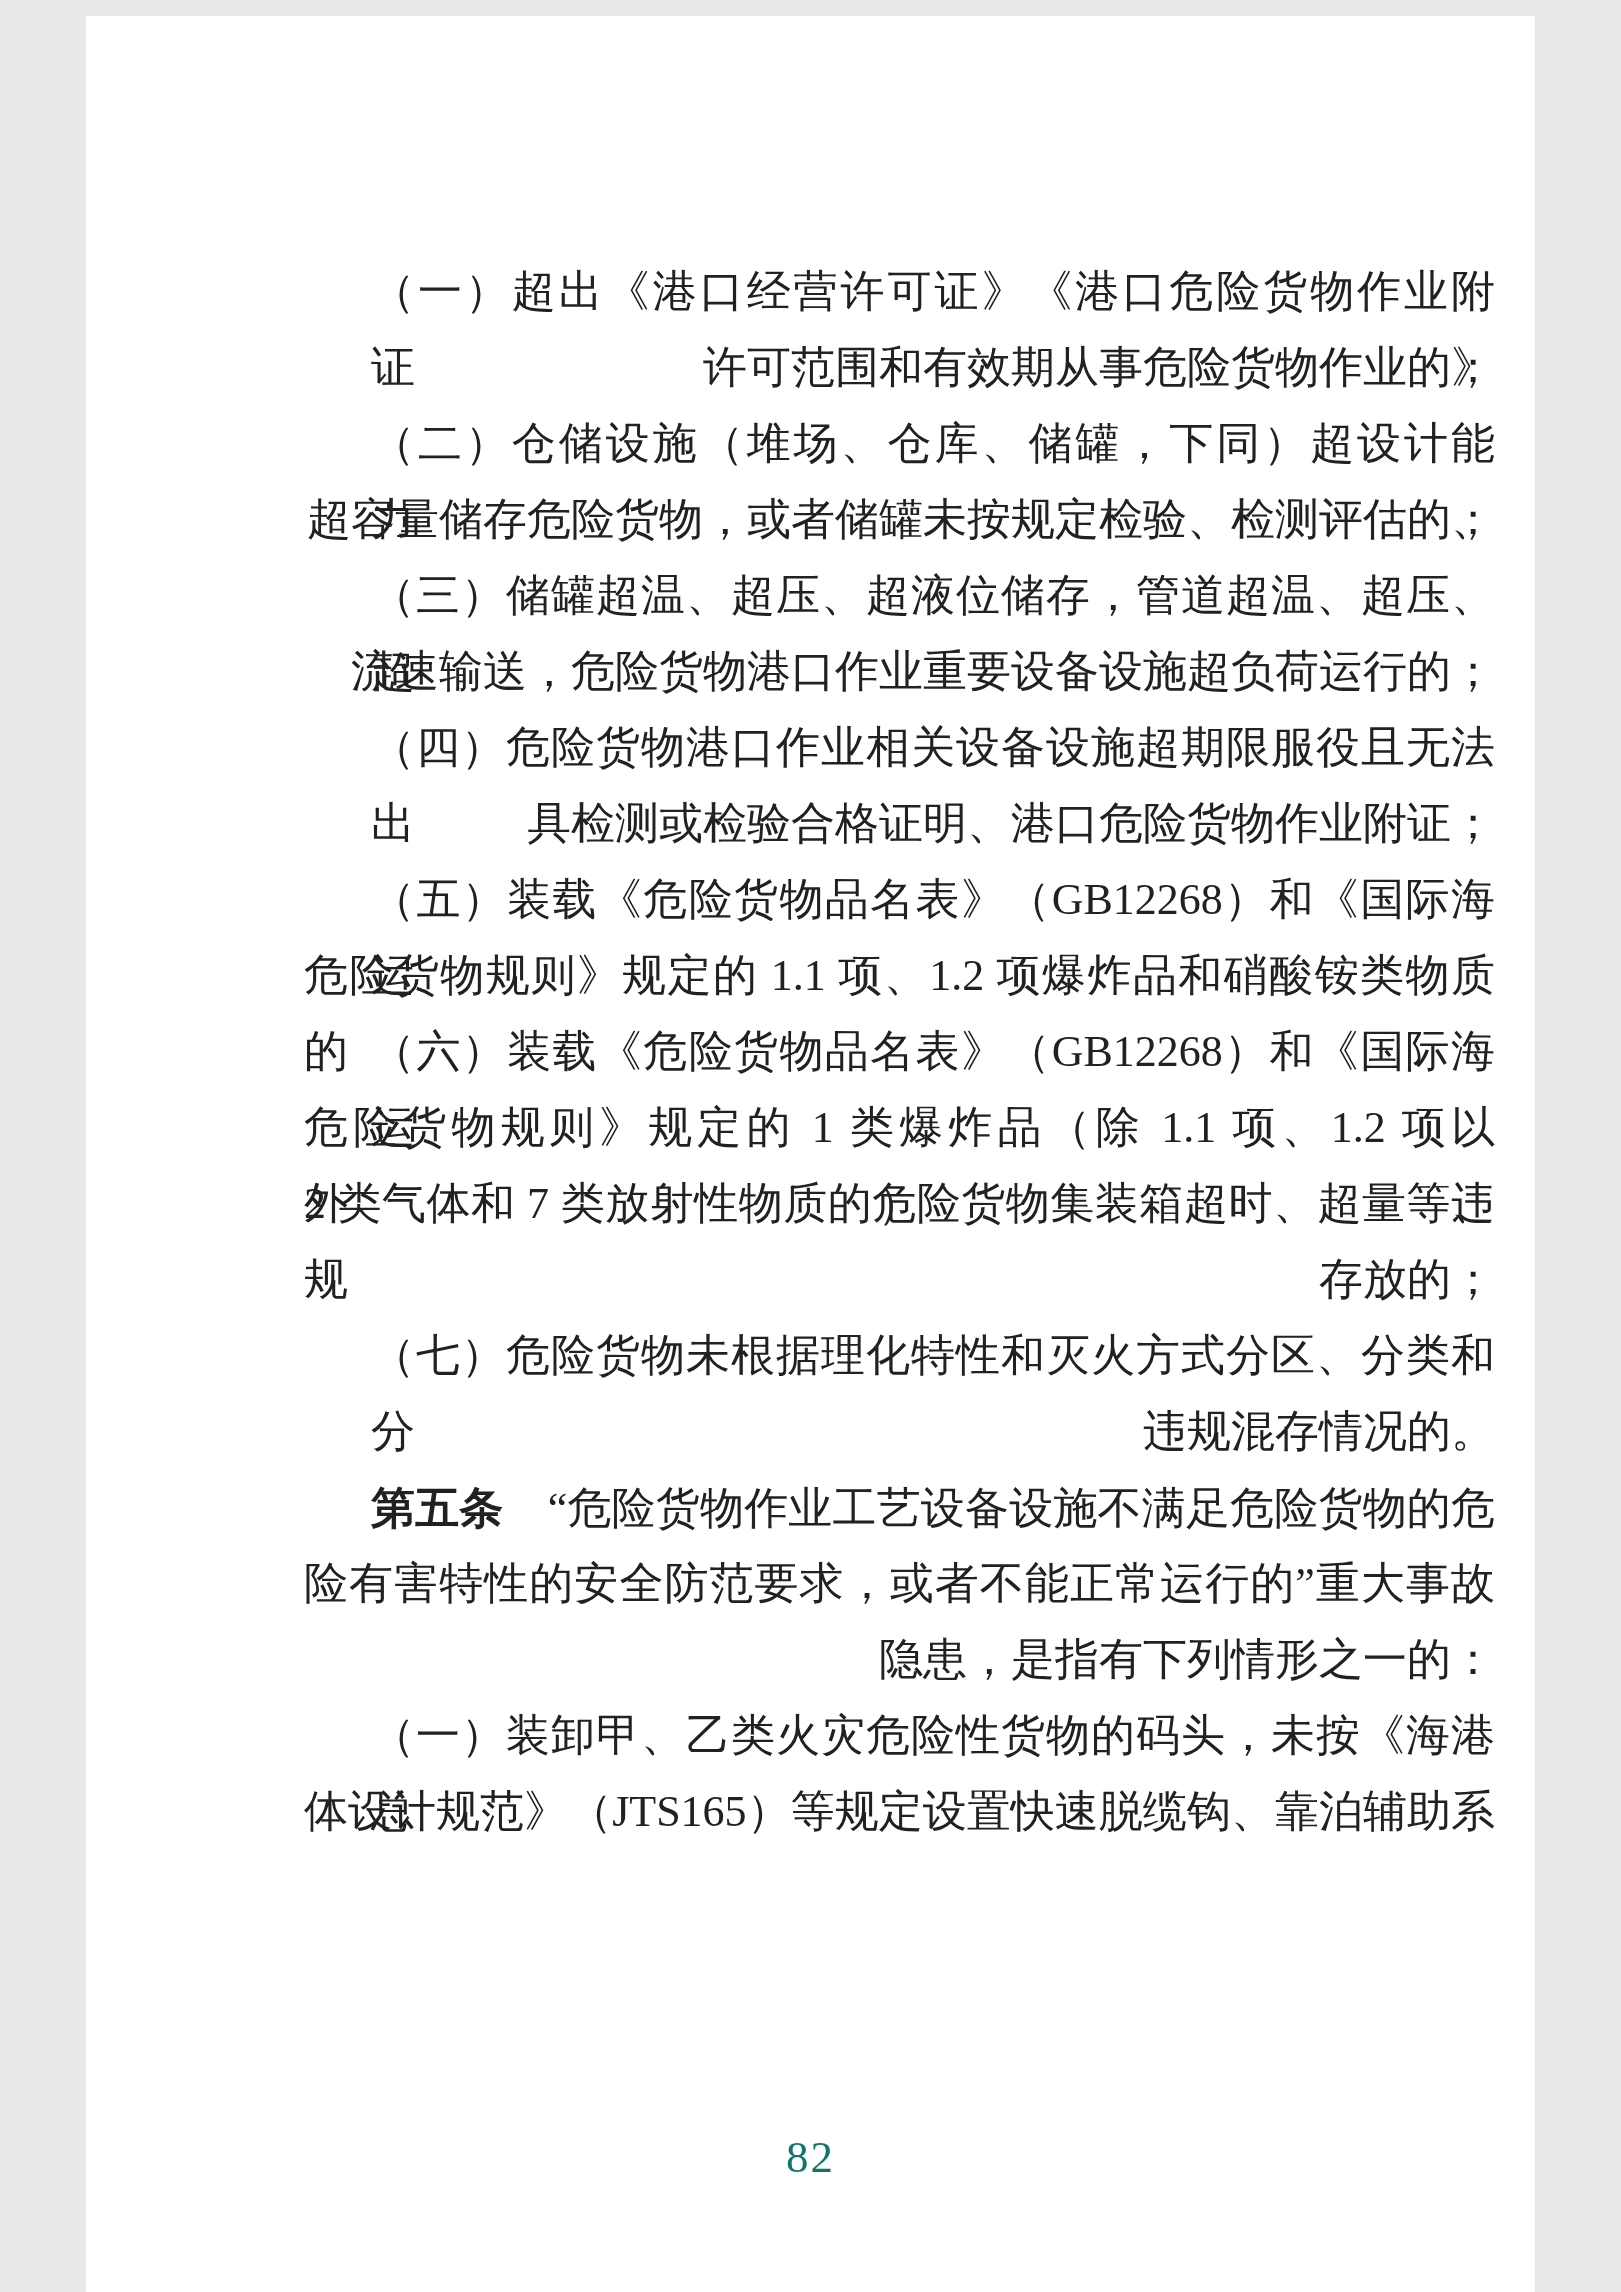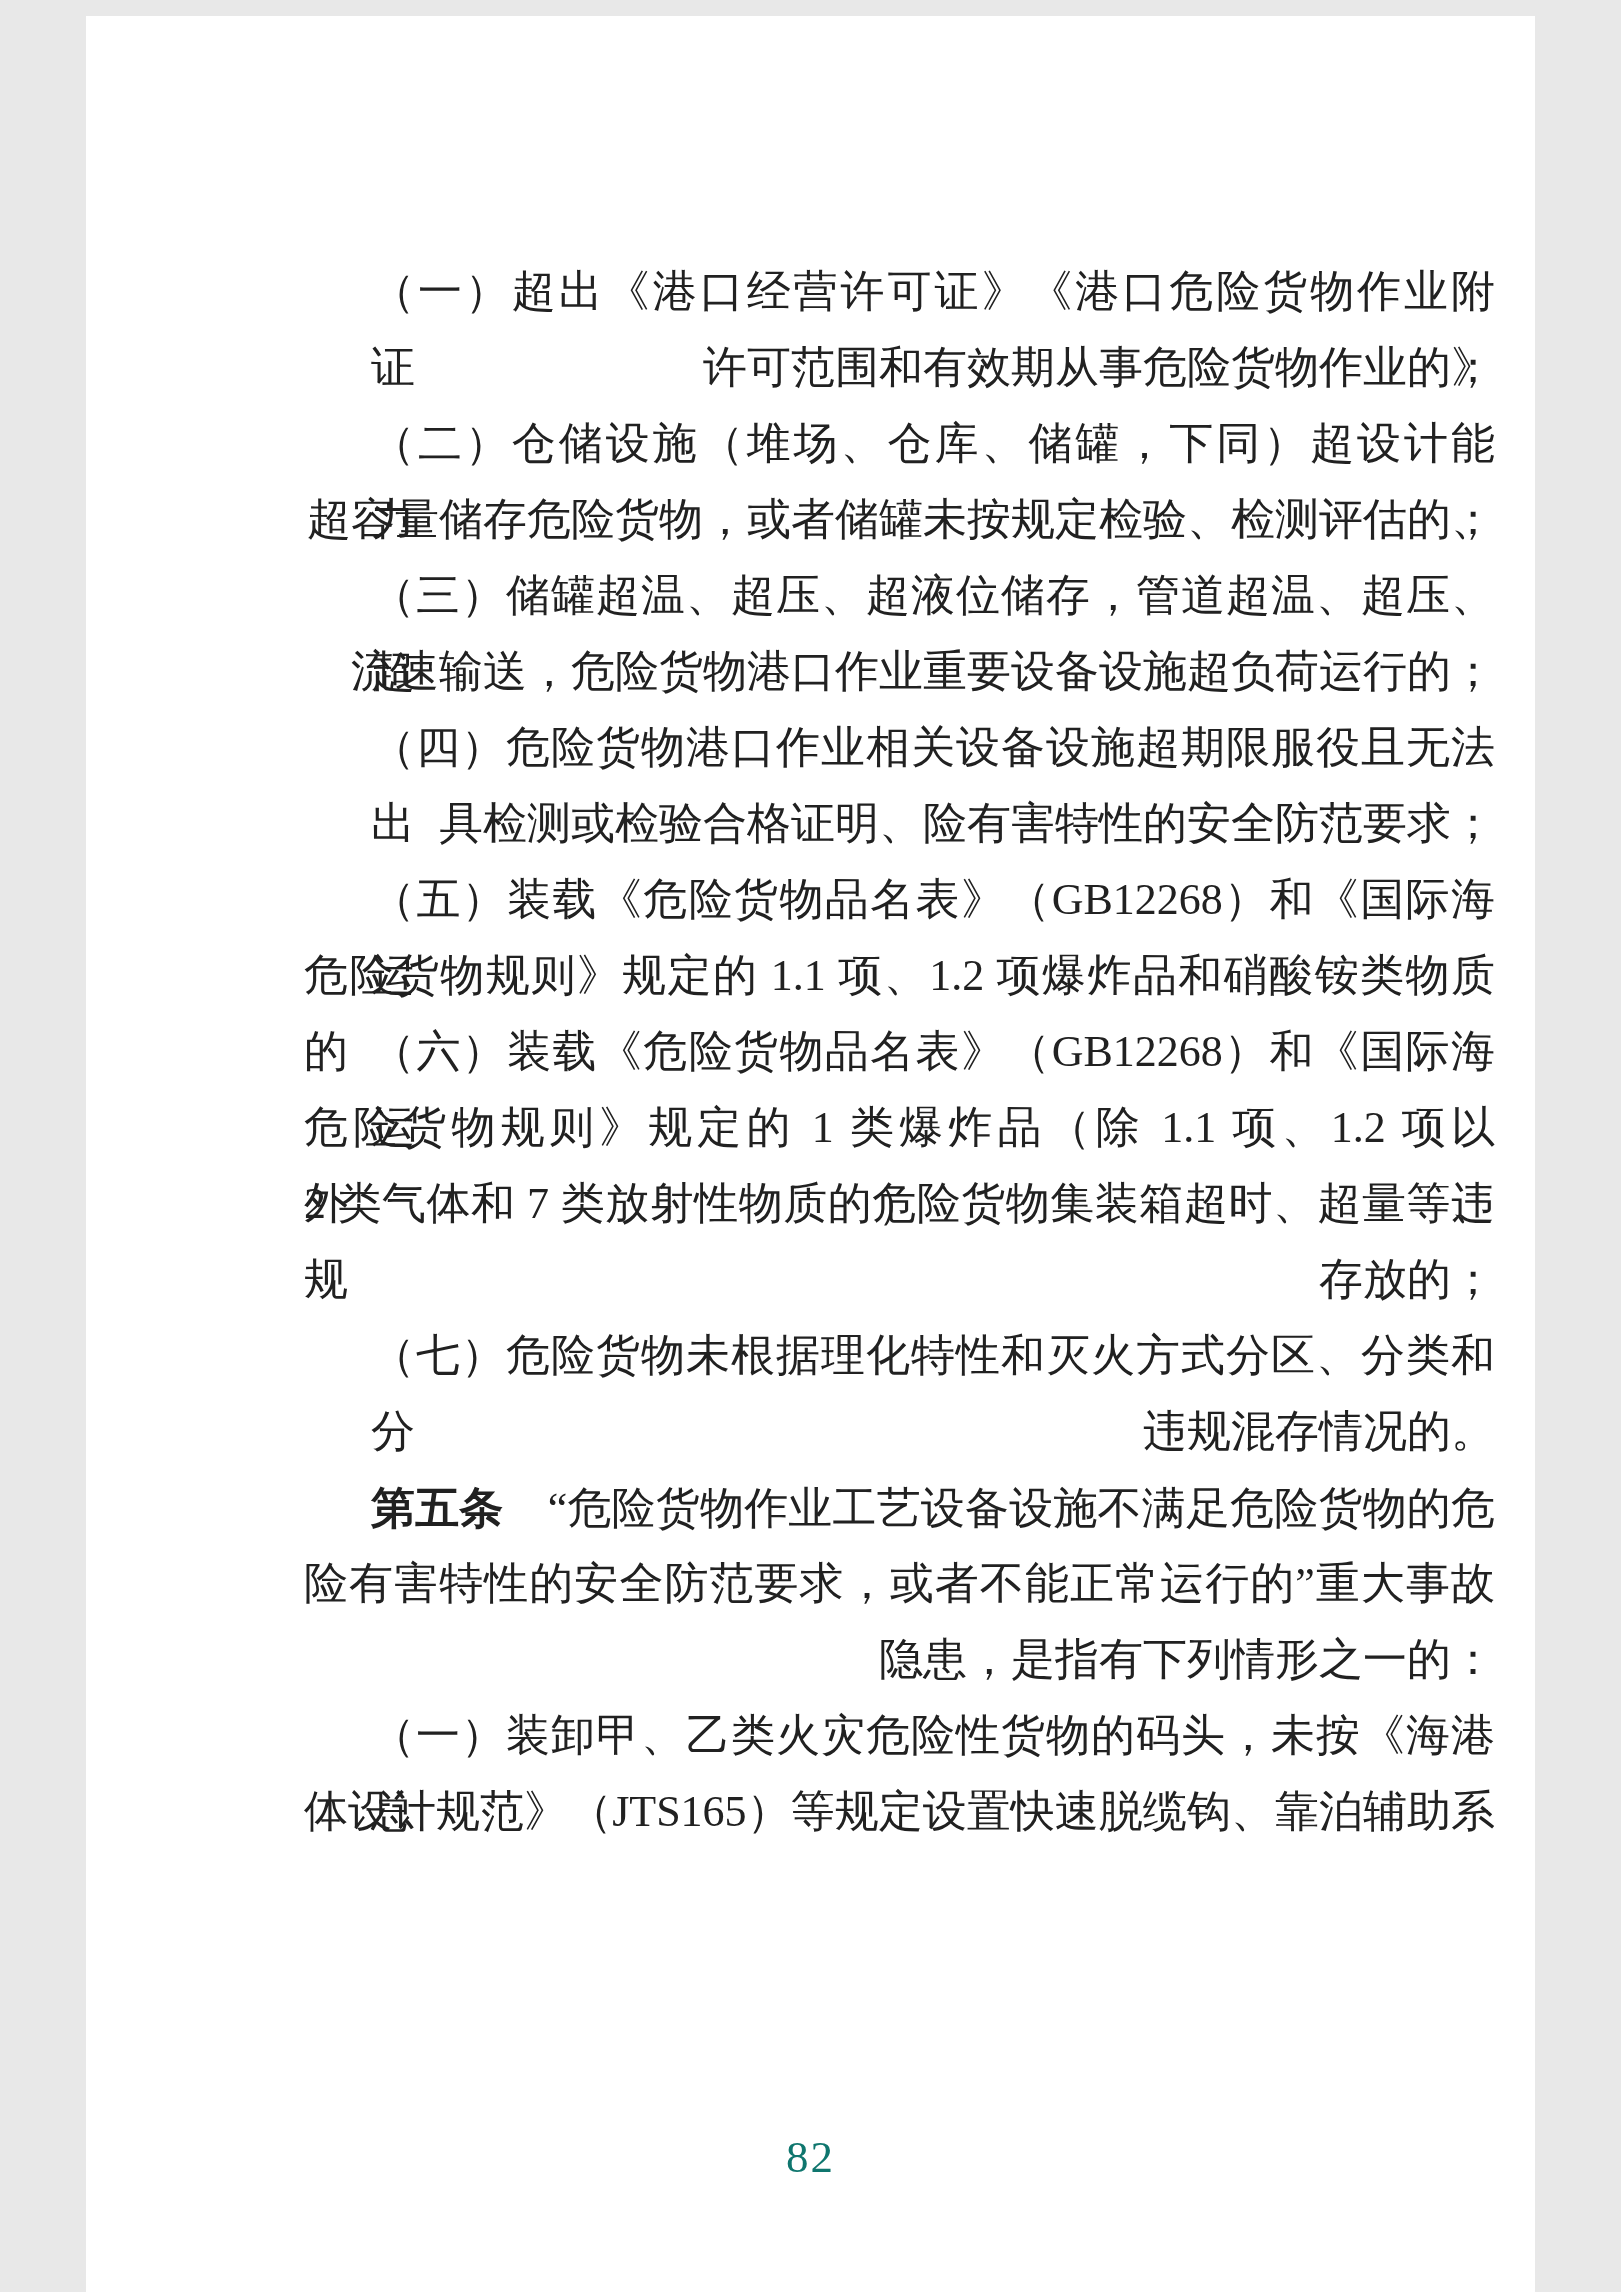--- a/index.html
+++ b/index.html
@@ -64,21 +64,21 @@
 
 <div class="page">
   <main class="text-block" id="lines-container">
       <div class="line j ind"><span class="run">（一）超出《港口经营许可证》《港口危险货物作业附证》</span></div>
       <div class="line"><span class="run">许可范围和有效期从事危险货物作业的；</span></div>
       <div class="line j ind"><span class="run">（二）仓储设施（堆场、仓库、储罐，下同）超设计能力、</span></div>
       <div class="line"><span class="run">超容量储存危险货物，或者储罐未按规定检验、检测评估的；</span></div>
       <div class="line j ind"><span class="run">（三）储罐超温、超压、超液位储存，管道超温、超压、超</span></div>
       <div class="line"><span class="run">流速输送，危险货物港口作业重要设备设施超负荷运行的；</span></div>
       <div class="line j ind"><span class="run">（四）危险货物港口作业相关设备设施超期限服役且无法出</span></div>
-      <div class="line"><span class="run">具检测或检验合格证明、险有害特性的安全防范要求；</span></div>
+      <div class="line"><span class="run">具检测或检验合格证明、港口危险货物作业附证；</span></div>
       <div class="line j ind"><span class="run">（五）装载《危险货物品名表》（GB12268）和《国际海运</span></div>
       <div class="line j"><span class="run">危险货物规则》规定的 1.1 项、1.2 项爆炸品和硝酸铵类物质的</span></div>
       <div class="line j ind"><span class="run">（六）装载《危险货物品名表》（GB12268）和《国际海运</span></div>
       <div class="line j"><span class="run">危险货物规则》规定的 1 类爆炸品（除 1.1 项、1.2 项以外）、</span></div>
       <div class="line j"><span class="run">2 类气体和 7 类放射性物质的危险货物集装箱超时、超量等违规</span></div>
       <div class="line"><span class="run">存放的；</span></div>
       <div class="line j ind"><span class="run">（七）危险货物未根据理化特性和灭火方式分区、分类和分</span></div>
       <div class="line"><span class="run">违规混存情况的。</span></div>
       <div class="line j ind"><span class="run-b">第五条</span><span class="run">　“危险货物作业工艺设备设施不满足危险货物的危</span></div>
       <div class="line j"><span class="run">险有害特性的安全防范要求，或者不能正常运行的”重大事故</span></div>

